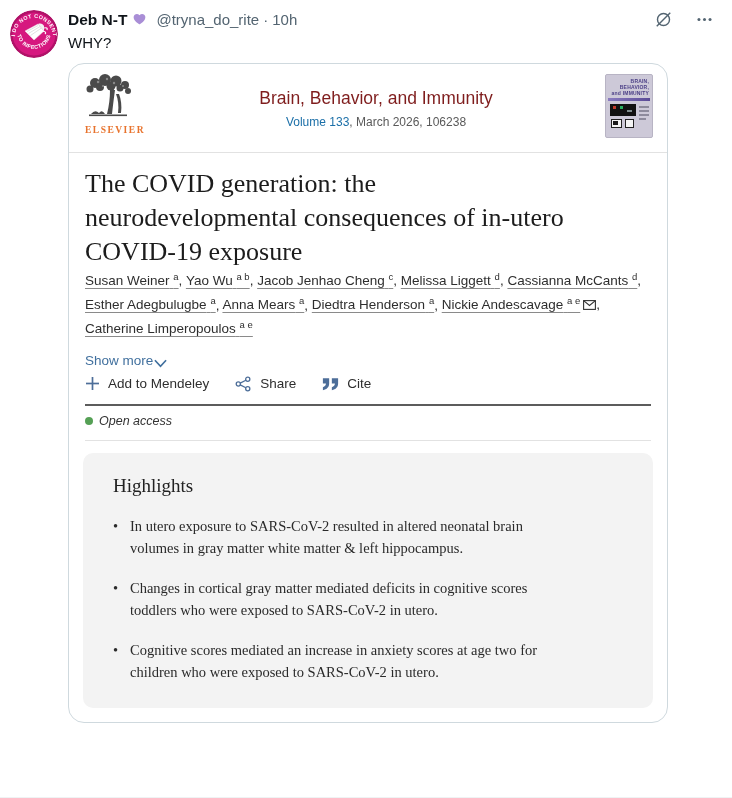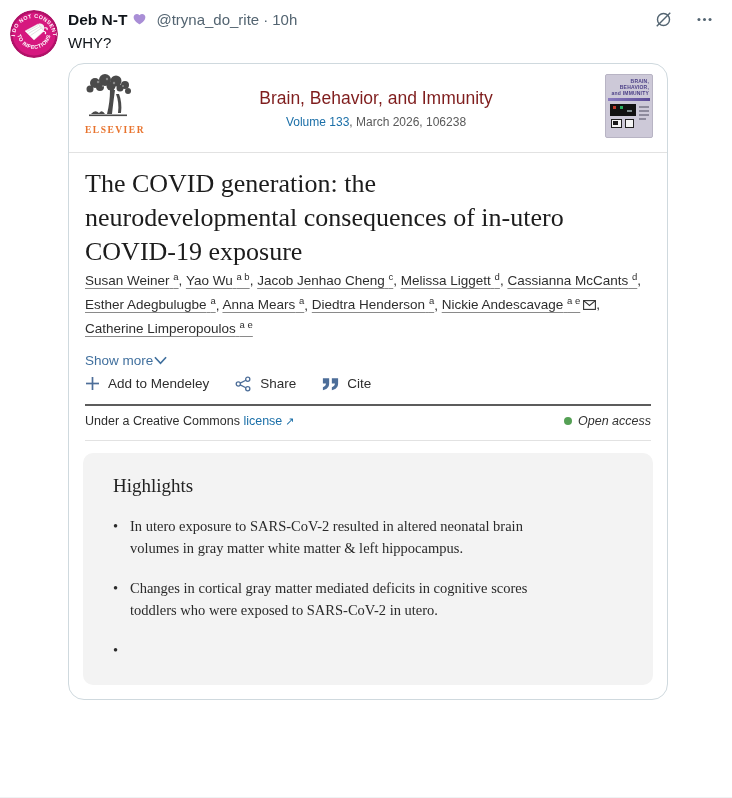--- a/index.html
+++ b/index.html
@@ -45,21 +45,21 @@
   .cover-lines b { display:block; height:2px; background:#8d8a9c; margin-bottom:2px; }
   .card-divider { border-top:1px solid #e2e2e2; }
 
   .article-body { padding:14px 16px 0 16px; }
   .article-title { font-family:"Liberation Serif", serif; font-size:26px; line-height:1.3;
     color:#1c1c1c; max-width:505px; font-weight:400; }
   .authors { font-size:13.5px; line-height:1.75; color:#2e2e2e; max-width:578px; }
   .author-underline { text-decoration:underline; text-decoration-color:#8a8a8a; text-underline-offset:3px; text-decoration-thickness:1px; cursor:pointer; }
   .authors sup { font-size:9.5px; }
   .envelope { display:inline-block; margin-left:3px; position:relative; top:1px; }
-  .show-more { margin-top:12px; color:#41709e; font-size:13.5px; display:flex; align-items:center; gap:1px; cursor:pointer; width:fit-content; }
+  .show-more { margin-top:12px; color:#41709e; font-size:13.5px; display:flex; align-items:flex-end; gap:1px; cursor:pointer; width:fit-content; }
 
   .toolbar { display:flex; align-items:center; gap:26px; margin-top:8px; padding-bottom:12px; }
   .tool-btn { display:flex; align-items:center; gap:8px; font-size:13.5px; color:#2e2e2e; cursor:pointer; }
   .dark-divider { border-top:2px solid #5c5c5c; }
 
   .meta-row { display:flex; justify-content:space-between; align-items:center; padding:10px 0 0 0; font-size:12.5px; }
   .license-row { display:flex; justify-content:space-between; align-items:center; padding:8px 0 12px 0; font-size:12.5px; color:#2e2e2e; }
   .open-access { display:flex; align-items:center; gap:6px; font-style:italic; color:#333; }
   .oa-dot { width:8px; height:8px; border-radius:50%; background:#55a055; display:inline-block; }
   .light-divider { border-top:1px solid #e2e2e2; }
@@ -241,21 +241,20 @@
               <path d="M11 1h7v6c0 4-2.5 6.5-7 7.5v-3.4c2.2-.7 3.4-2 3.4-4.1H11z"></path>
             </svg>
             <span>Cite</span>
           </span>
         </div>
 
         <div class="dark-divider"></div>
 
 
         <div class="license-row">
-          <span><span>Under a Creative Commons</span> <span class="link-blue"><span>license</span><span class="ext-arrow">↗</span></span></span>
           <span class="open-access">
             <span class="oa-dot"></span>
             <span>Open access</span>
           </span>
         </div>
 
         <div class="light-divider"></div>
       </div>
 
       <div class="highlights">
@@ -267,19 +266,20 @@
               <span class="hl-text">In utero exposure to SARS-CoV-2 resulted in altered neonatal brain volumes in gray matter white matter &amp; left hippocampus.</span>
             </div>
 
             <div class="hl-item">
               <span class="hl-bullet">•</span>
               <span class="hl-text">Changes in cortical gray matter mediated deficits in cognitive scores toddlers who were exposed to SARS-CoV-2 in utero.</span>
             </div>
 
             <div class="hl-item">
               <span class="hl-bullet">•</span>
+              <span class="hl-text">Cognitive scores mediated an increase in anxiety scores at age two for children who were exposed to SARS-CoV-2 in utero.</span>
             </div>
           </div>
       </div>
     </div>
 
   </div>
 </div>
 
 </body></html>

